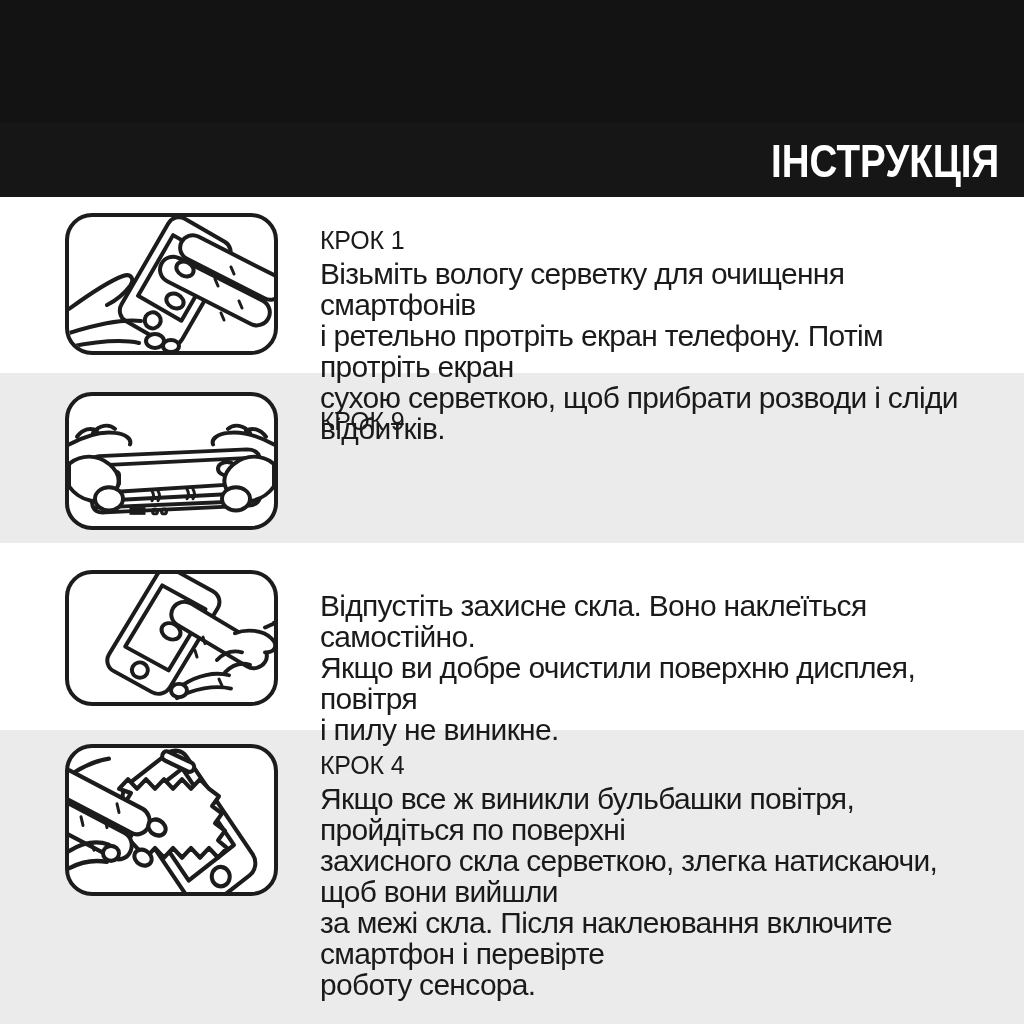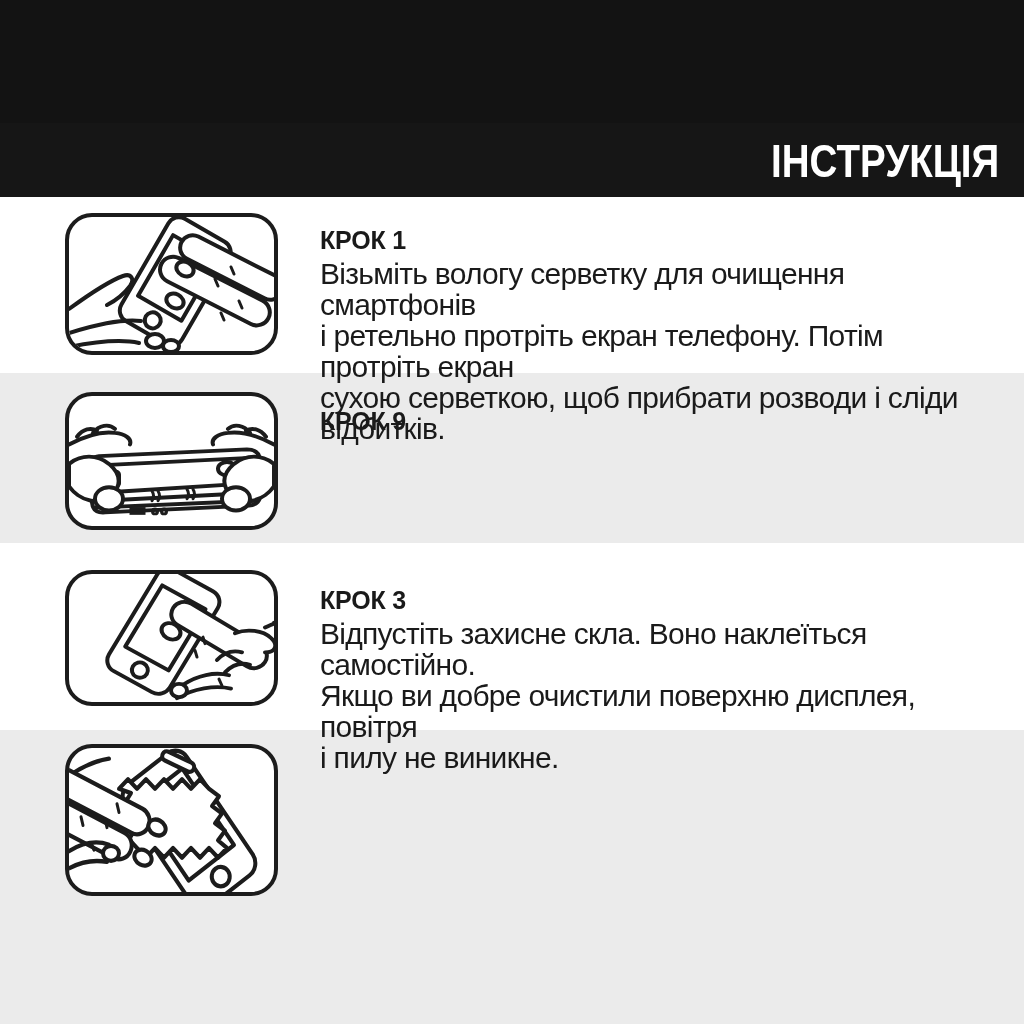--- a/index.html
+++ b/index.html
@@ -22,21 +22,21 @@
   .ibox{left:65px;width:213px;background:#ffffff;border:4px solid #1c1c1c;
         border-radius:27px;box-sizing:border-box;overflow:hidden;}
   .ib1{top:213px;height:142px;}
   .ib2{top:392px;height:138px;}
   .ib3{top:570px;height:136px;}
   .ib4{top:744px;height:152px;}
   .ibox svg{width:100%;height:100%;display:block;}
   
   .txt{left:320px;width:670px;}
   .t1{top:226px;} .t2{top:407px;} .t3{top:586px;} .t4{top:751px;}
-  .step-h{margin:0;font-size:25px;font-weight:700;letter-spacing:-0.2px;line-height:28px;}
+  .step-h{margin:0;font-size:25px;font-weight:400;letter-spacing:-0.2px;line-height:28px;}
   .step-p{margin:4px 0 0 0;font-size:30px;letter-spacing:-0.7px;line-height:31px;
           white-space:pre-line;}
   
   .la{stroke:#1c1c1c;stroke-width:4;fill:none;stroke-linecap:round;stroke-linejoin:round;}
   .laf{stroke:#1c1c1c;stroke-width:4;fill:#ffffff;stroke-linecap:round;stroke-linejoin:round;}
   .lat{stroke:#1c1c1c;stroke-width:3;fill:none;stroke-linecap:round;}
   
   .bottom-margin{left:0;top:900px;width:1024px;height:124px;background:#ebebeb;}
 </style>
 </head>
@@ -154,20 +154,26 @@
     <p class="step-p">Візьміть вологу серветку для очищення смартфонів
 і ретельно протріть екран телефону. Потім протріть екран
 сухою серветкою, щоб прибрати розводи і сліди відбитків.</p>
   </div>
 
   <div class="abs txt t2">
     <h2 class="step-h">КРОК 9</h2>
   </div>
 
   <div class="abs txt t3">
-    <h2 class="step-h">КРОК 3</h2>
     <p class="step-p">Відпустіть захисне скла. Воно наклеїться самостійно.
 Якщо ви добре очистили поверхню дисплея, повітря
 і пилу не виникне.</p>
   </div>
 
+  <div class="abs txt t4">
+    <h2 class="step-h">КРОК 4</h2>
+    <p class="step-p">Якщо все ж виникли бульбашки повітря, пройдіться по поверхні
+захисного скла серветкою, злегка натискаючи, щоб вони вийшли
+за межі скла. Після наклеювання включите смартфон і перевірте
+роботу сенсора.</p>
+  </div>
 
 </div>
 
 </body></html>

